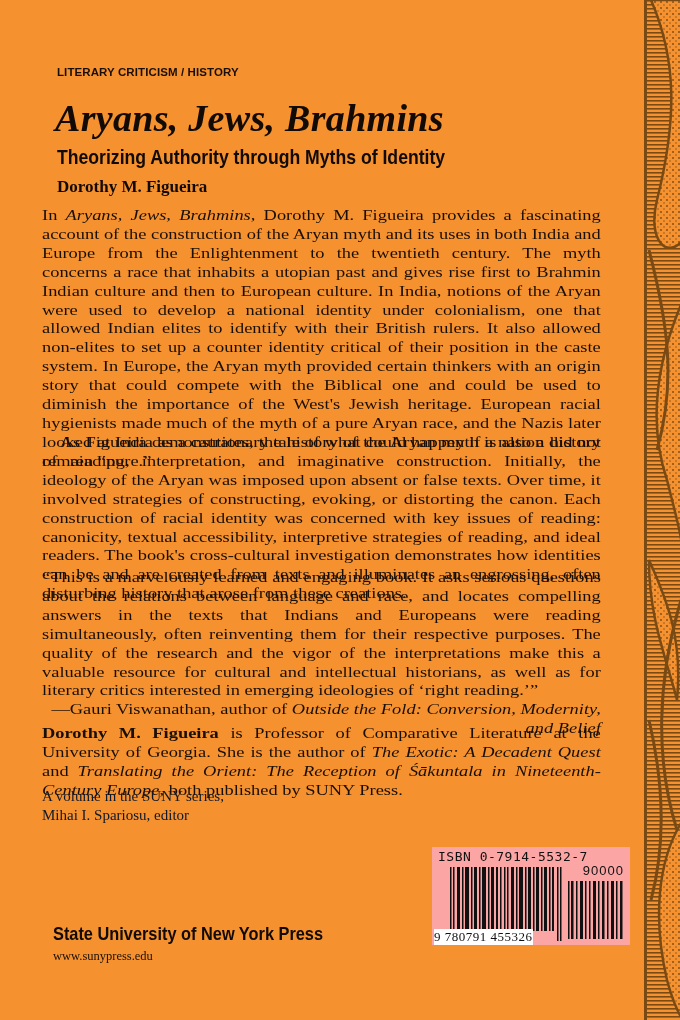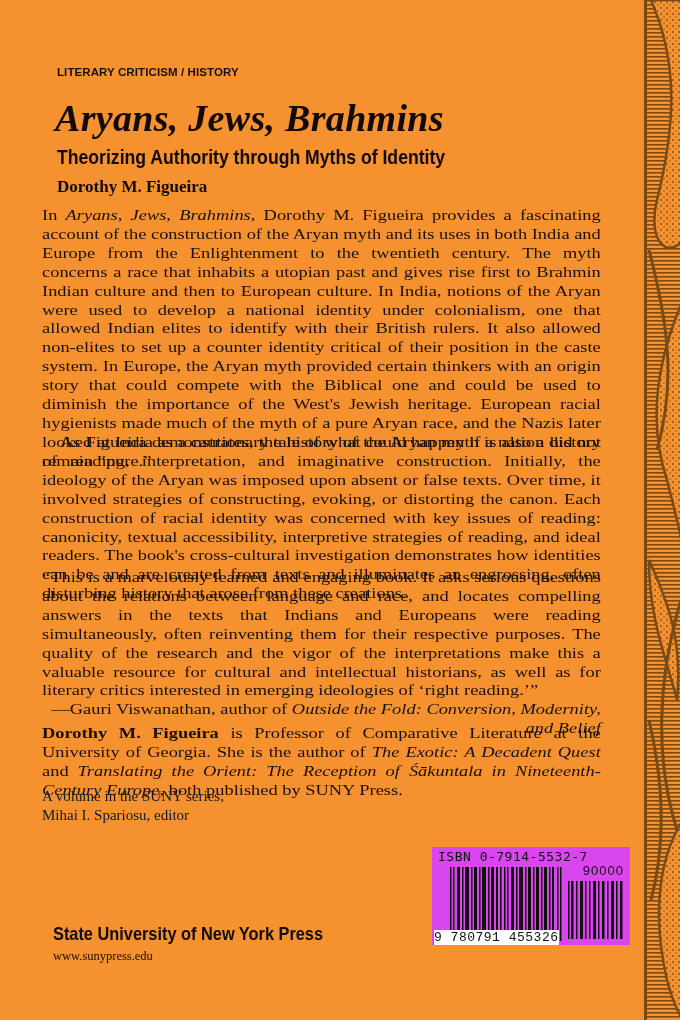--- a/index.html
+++ b/index.html
@@ -68,35 +68,35 @@
     font-family: "Liberation Sans", sans-serif; font-weight: bold;
     font-size: 19px; transform: scaleX(0.86); transform-origin: left top;
     white-space: nowrap; color: #120a05;
   }
   .url {
     position: absolute; left: 53px; top: 949px;
     font-size: 12.5px; color: #1a0f08;
   }
   .barcode-box {
     position: absolute; left: 432px; top: 847px; width: 198px; height: 98px;
-    background: #d946ef;
+    background: #fca5a5;
   }
   .isbn-text {
     position: absolute; left: 6px; top: 2px;
     font-family: "DejaVu Sans Mono", monospace; font-size: 13px; letter-spacing: 0.5px;
     color: #111;
   }
   .price-text {
     position: absolute; right: 6px; top: 16px;
     font-family: Liberation Sans, sans-serif; font-size: 13px; letter-spacing: 1px;
     color: #111;
   }
   .ean-text {
     position: absolute; left: 2px; bottom: 0px;
-    font-family: Liberation Mono, monospace; font-size: 13px; letter-spacing: 0.5px;
+    font-family: Liberation Serif, serif; font-size: 13px; letter-spacing: 0.5px;
     color: #111; background: #fff;
   }
   .bars { position: absolute; left: 18px; top: 20px; }
   .bars2 { position: absolute; left: 136px; top: 34px; }
 </style>
 </head>
 <body>
 
 <div class="cover">
 

